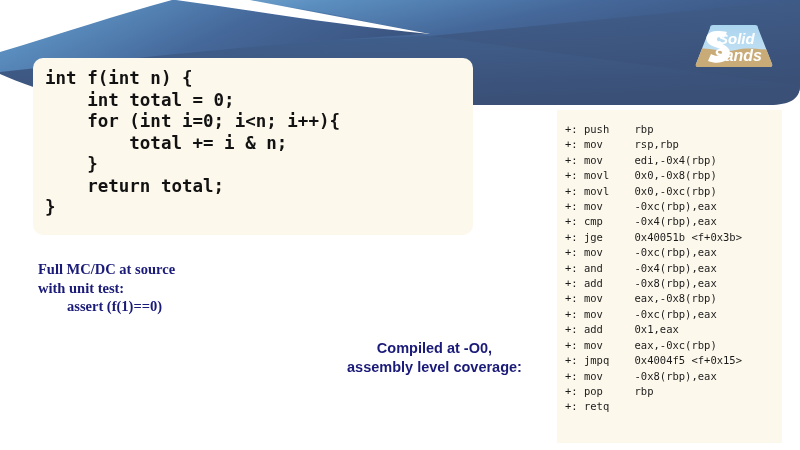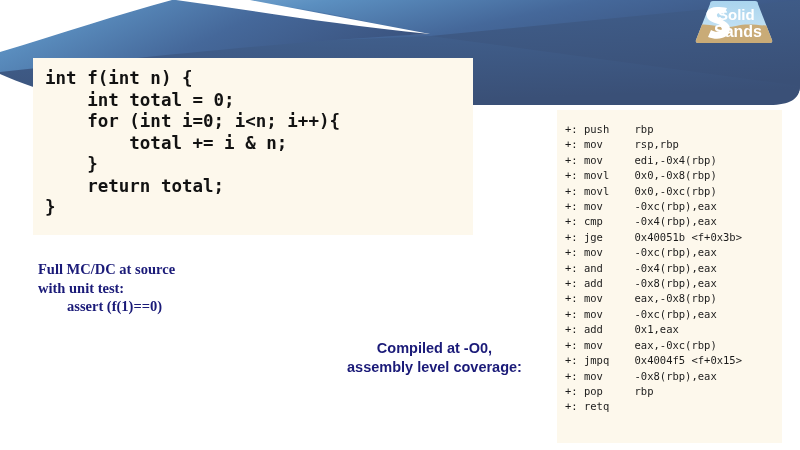--- a/index.html
+++ b/index.html
@@ -21,33 +21,35 @@
     top: 0;
     left: 0;
     width: 800px;
     height: 120px;
     display: block;
   }
   
   .logo {
     position: absolute;
     left: 692px;
-    top: 0;
+    top: 24px;
     width: 84px;
     height: 44px;
+    font-style: italic;
   }
   .logo svg { display: block; width: 84px; height: 44px; }
   
   .code-box {
     position: absolute;
     left: 33px;
     top: 58px;
     width: 440px;
     height: 177px;
     background: #fdf8ec;
+    border-radius: 10px;
   }
   .code-text {
     margin: 0;
     padding: 10px 0 0 12px;
     font-family: "DejaVu Sans Mono", "Liberation Mono", monospace;
     font-size: 17.5px;
     line-height: 21.5px;
     font-weight: bold;
     color: #121212;
     white-space: pre;

